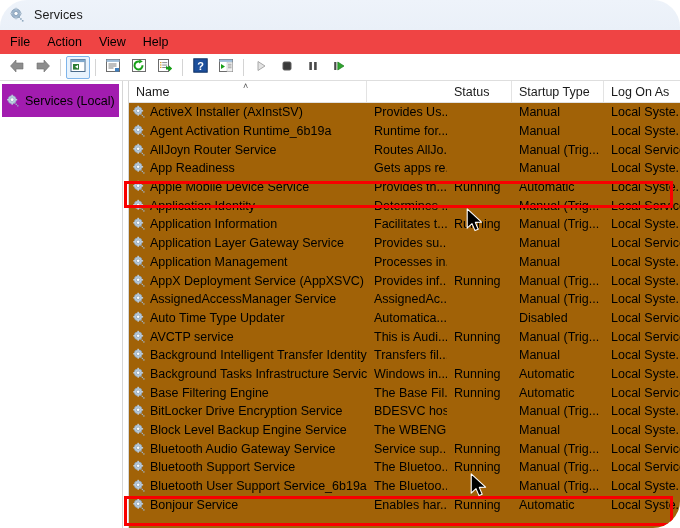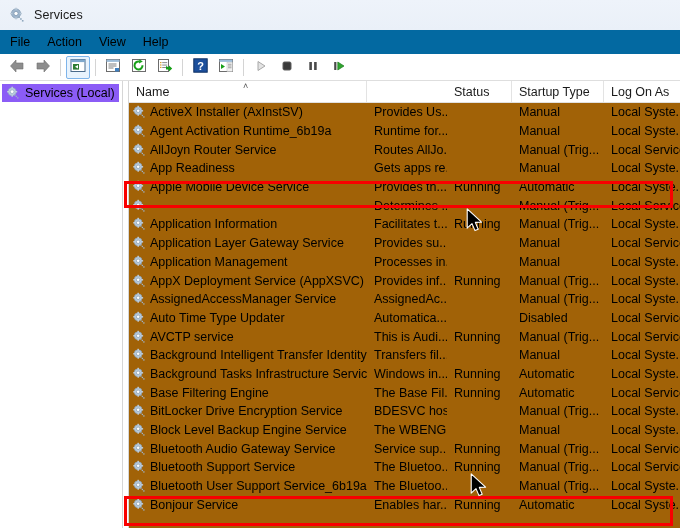--- a/index.html
+++ b/index.html
@@ -14,20 +14,21 @@
     font-size: 12px;
     color: #000;
     background: #ffffff;
   }
   #app {
     position: relative;
     width: 680px;
     height: 528px;
     background: #ffffff;
     overflow: hidden;
+    border-radius: 27px;
   }
 
   
   .titlebar {
     height: 30px;
     background: linear-gradient(to bottom, #eef3fa 0%, #eaf0f8 100%);
     display: flex;
     align-items: center;
     padding-left: 9px;
     box-sizing: border-box;
@@ -42,21 +43,21 @@
   
   .svc-icon {
     display: inline-block;
     line-height: 0;
     flex: 0 0 auto;
   }
 
   
   .menubar {
     height: 24px;
-    background: #0369a1;
+    background: #ef4444;
     display: flex;
     align-items: center;
     padding-left: 10px;
     box-sizing: border-box;
   }
   .menu-item {
     font-size: 12.5px;
     color: #000;
     padding: 2px 9px 2px 0;
     margin-right: 8px;
@@ -110,24 +111,24 @@
     width: 122px;
     flex: 0 0 122px;
     background: #ffffff;
     border-right: 1px solid #ffffff;
     padding-top: 3px;
     box-sizing: border-box;
   }
   .tree-node {
     display: flex;
     align-items: center;
-    height: 18px;
+    height: 33px;
     margin: 0 2px;
     padding-left: 4px;
-    background: #8b5cf6;
+    background: #a21caf;
     box-sizing: border-box;
   }
   .tree-label {
     font-size: 12.5px;
     margin-left: 5px;
     color: #000;
     white-space: nowrap;
   }
 
   .splitter {
@@ -624,20 +625,21 @@
                     <rect x="6.3" y="10.3" width="1.5" height="2"></rect>
                     <rect x="1.4" y="5.9" width="2" height="1.5"></rect>
                     <rect x="10.7" y="5.9" width="2" height="1.5"></rect>
                   </g>
                   <g fill="#9fb4c7">
                     <rect x="9.4" y="9.5" width="1.5" height="1.5"></rect>
                     <rect x="11.1" y="11.2" width="1.5" height="1.5"></rect>
                     <rect x="12.8" y="12.9" width="1.5" height="1.5"></rect>
                   </g>
                 </svg></span>
+              <span>Application Identity</span>
             </div>
             <div class="cell c-desc">
               <span>Determines ...</span>
             </div>
             <div class="cell c-status">
               <span></span>
             </div>
             <div class="cell c-startup">
               <span>Manual (Trig...</span>
             </div>

